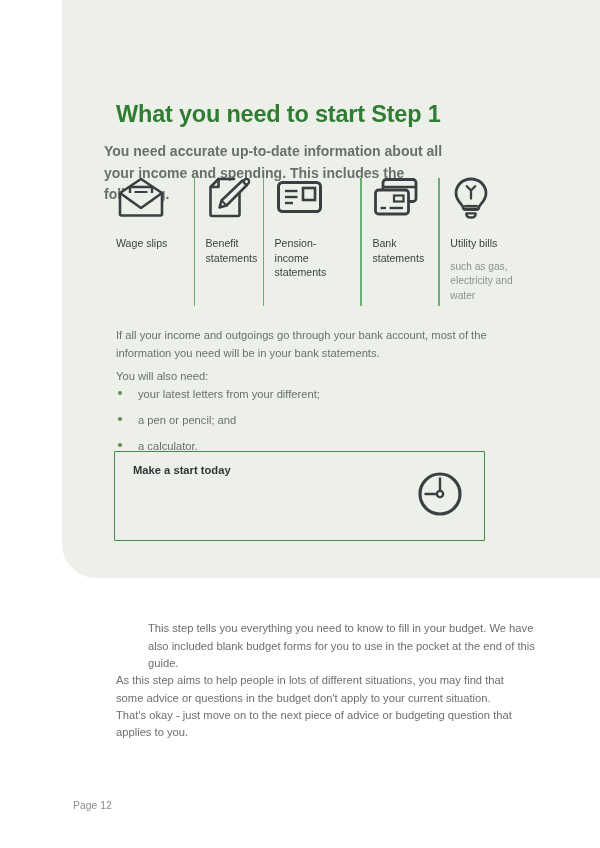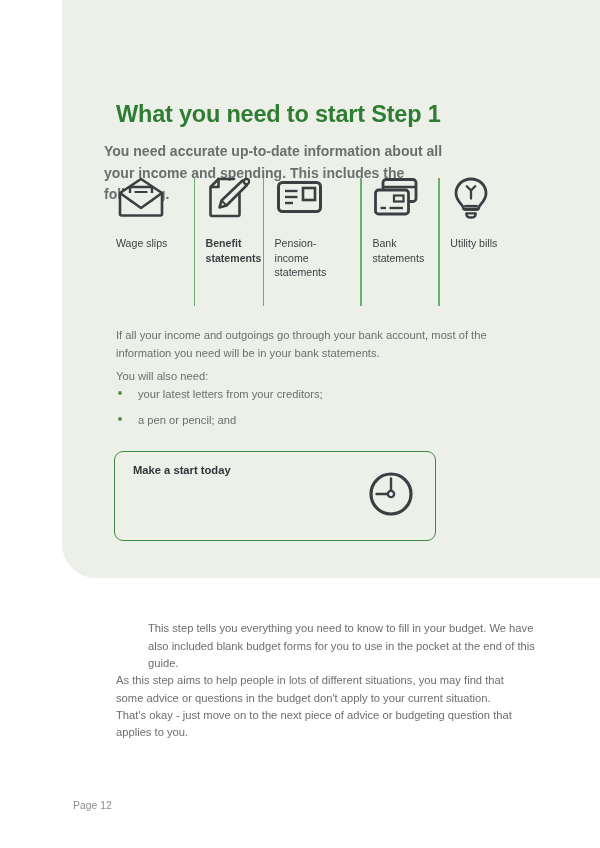--- a/index.html
+++ b/index.html
@@ -58,21 +58,21 @@
     left: 116px;
     top: 176px;
     width: 400px;
     display: flex;
   }
   .icon-col {
     position: relative;
     box-sizing: border-box;
   }
   .icon-col.c0 { width: 80px; padding-right: 8px; }
-  .icon-col.c1 { width: 69px; padding-left: 12px; padding-right: 6px; font-weight: bold; }
+  .icon-col.c1 { width: 69px; padding-left: 12px; padding-right: 6px; }
   .icon-col.c2 { width: 80px; padding-left: 12px; padding-right: 6px; }
   .icon-col.c3 { width: 80px; padding-left: 12px; padding-right: 6px; margin-left: 20px; }
   .icon-col.c4 { width: 80px; padding-left: 12px; padding-right: 2px; }
 
   .icon-col .divider {
     position: absolute;
     left: 0;
     top: 2px;
     width: 1.6px;
     height: 128px;
@@ -140,25 +140,25 @@
     height: 4px;
     border-radius: 50%;
     background: #5f8f4d;
   }
 
   
   .callout {
     position: absolute;
     left: 114px;
     top: 451px;
-    width: 322px;
+    width: 371px;
     height: 90px;
     box-sizing: border-box;
     border: 1.3px solid #3f8a46;
-    border-radius: 9px;
+    border-radius: 1px;
     background: transparent;
   }
   .callout-title {
     position: absolute;
     left: 18px;
     top: 12px;
     font-size: 11.2px;
     font-weight: bold;
     color: #2f3436;
   }
@@ -285,35 +285,40 @@
     <div class="icon-glyph">
       <svg class="ico" width="42" height="44" viewBox="0 0 42 44" fill="none">
         <path d="M21 3 C12.5 3 6 9.3 6 17.2 C6 22.4 8.8 25.6 11.3 28.4 C12.8 30.1 13.5 31.3 13.6 33 L28.4 33 C28.5 31.3 29.2 30.1 30.7 28.4 C33.2 25.6 36 22.4 36 17.2 C36 9.3 29.5 3 21 3 Z" stroke="#3b3f42" stroke-width="2.8" stroke-linejoin="round" fill="#edf0e9"></path>
         <path d="M21 22.5 L21 14.5 M21 14.5 L16.8 10.3 M21 14.5 L25.2 10.3" stroke="#3b3f42" stroke-width="2.3" stroke-linecap="round"></path>
         <line x1="14.2" y1="30" x2="27.8" y2="30" stroke="#3b3f42" stroke-width="2.2"></line>
         <line x1="14.2" y1="33.8" x2="27.8" y2="33.8" stroke="#3b3f42" stroke-width="2.2"></line>
         <path d="M16.3 37.4 L25.7 37.4 Q25.7 41.5 21 41.5 Q16.3 41.5 16.3 37.4 Z" stroke="#3b3f42" stroke-width="2.4" stroke-linejoin="round" fill="#edf0e9"></path>
       </svg>
     </div>
     <div class="icon-label">Utility bills</div>
+    <div class="icon-sub">such as gas, electricity and water</div>
   </div>
 
 </div>
 
 <p class="body-1">If all your income and outgoings go through your bank account, most of the information you need will be in your bank statements.</p>
 <p class="body-2">You will also need:</p>
 
 <ul class="bullets">
   <li>
     <span class="dot"></span>
-    <span>your latest letters from your creditors;</span>
+    <span>your latest letters from your different;</span>
   </li>
   <li>
     <span class="dot"></span>
     <span>a pen or pencil; and</span>
+  </li>
+  <li>
+    <span class="dot"></span>
+    <span>a calculator.</span>
   </li>
 </ul>
 
 <div class="callout">
   <div class="callout-title">Make a start today</div>
   <div class="callout-icon">
     <svg class="ico" width="48" height="48" viewBox="0 0 48 48" fill="none">
       <circle cx="24" cy="24" r="20" stroke="#3b3f42" stroke-width="3.2" fill="none"></circle>
       <circle cx="24" cy="24" r="3.1" stroke="#3b3f42" stroke-width="2.4" fill="#ffffff"></circle>
       <line x1="24" y1="20.9" x2="24" y2="8.5" stroke="#3b3f42" stroke-width="2.4" stroke-linecap="round"></line>

